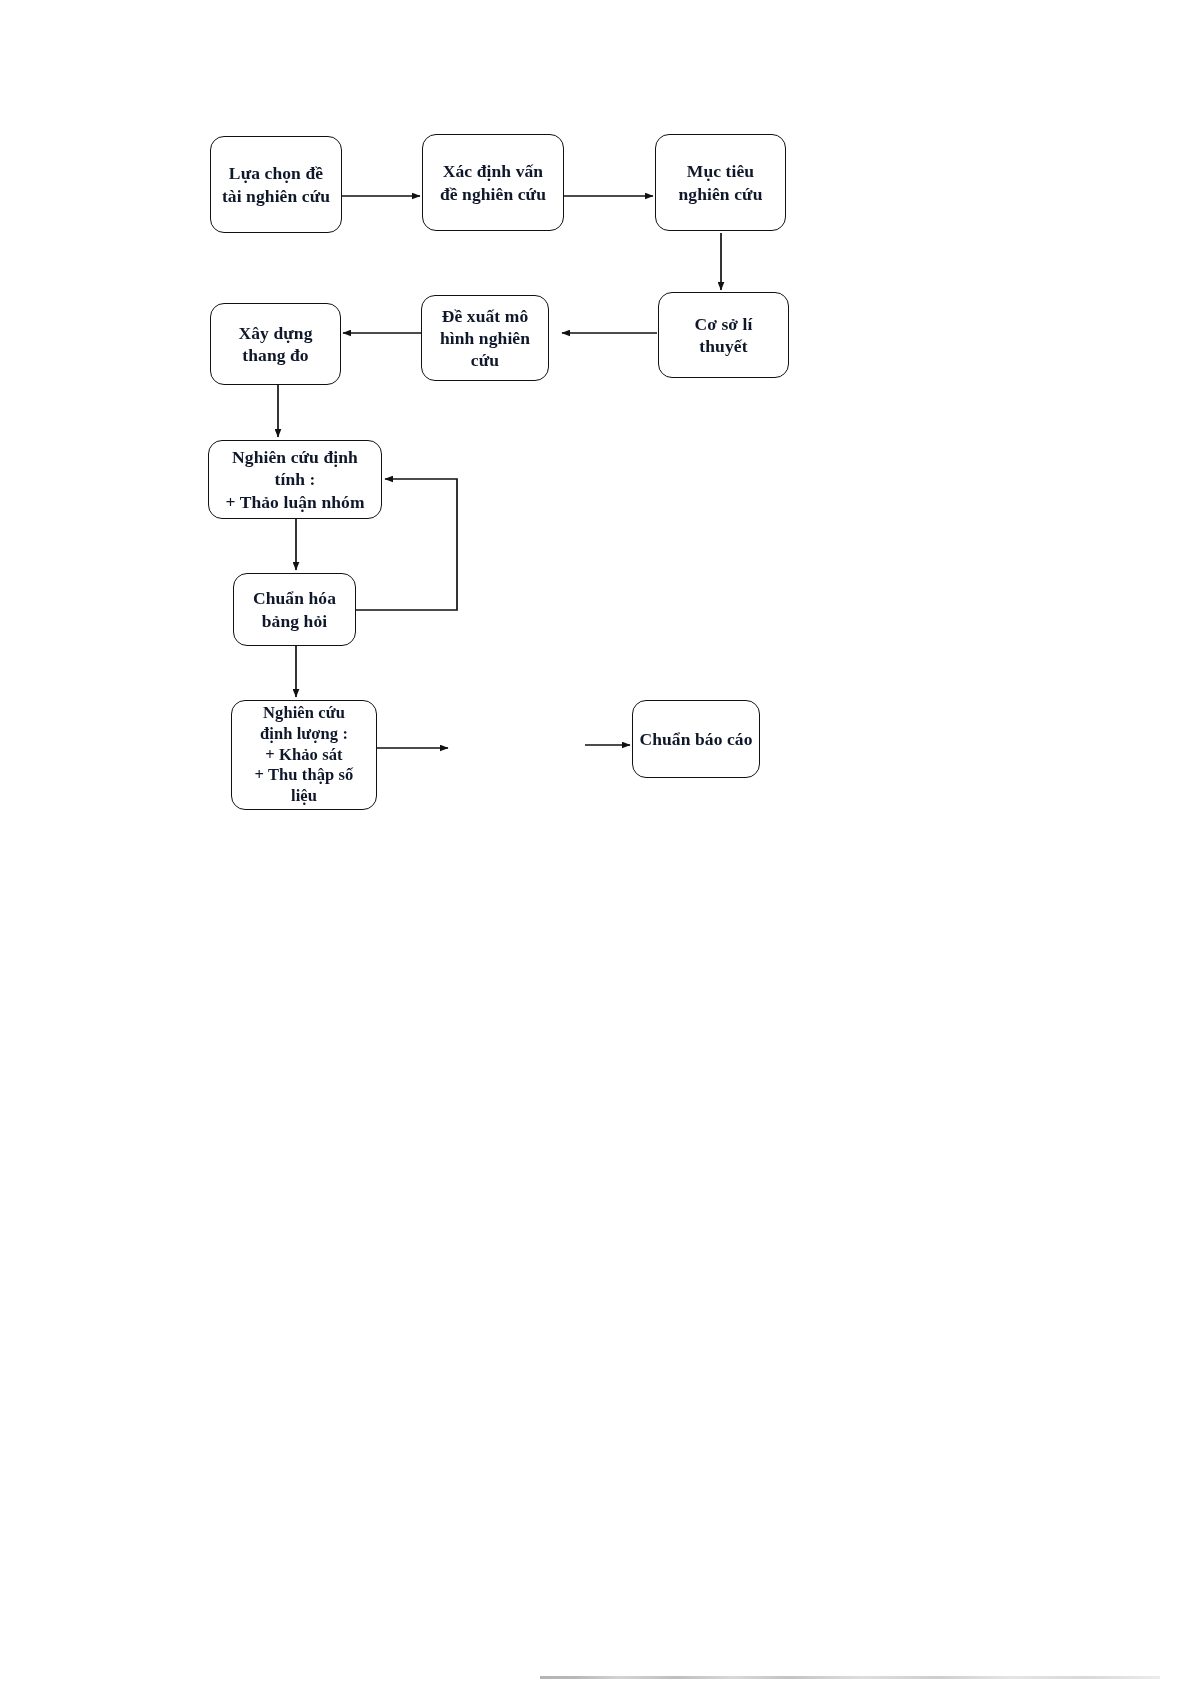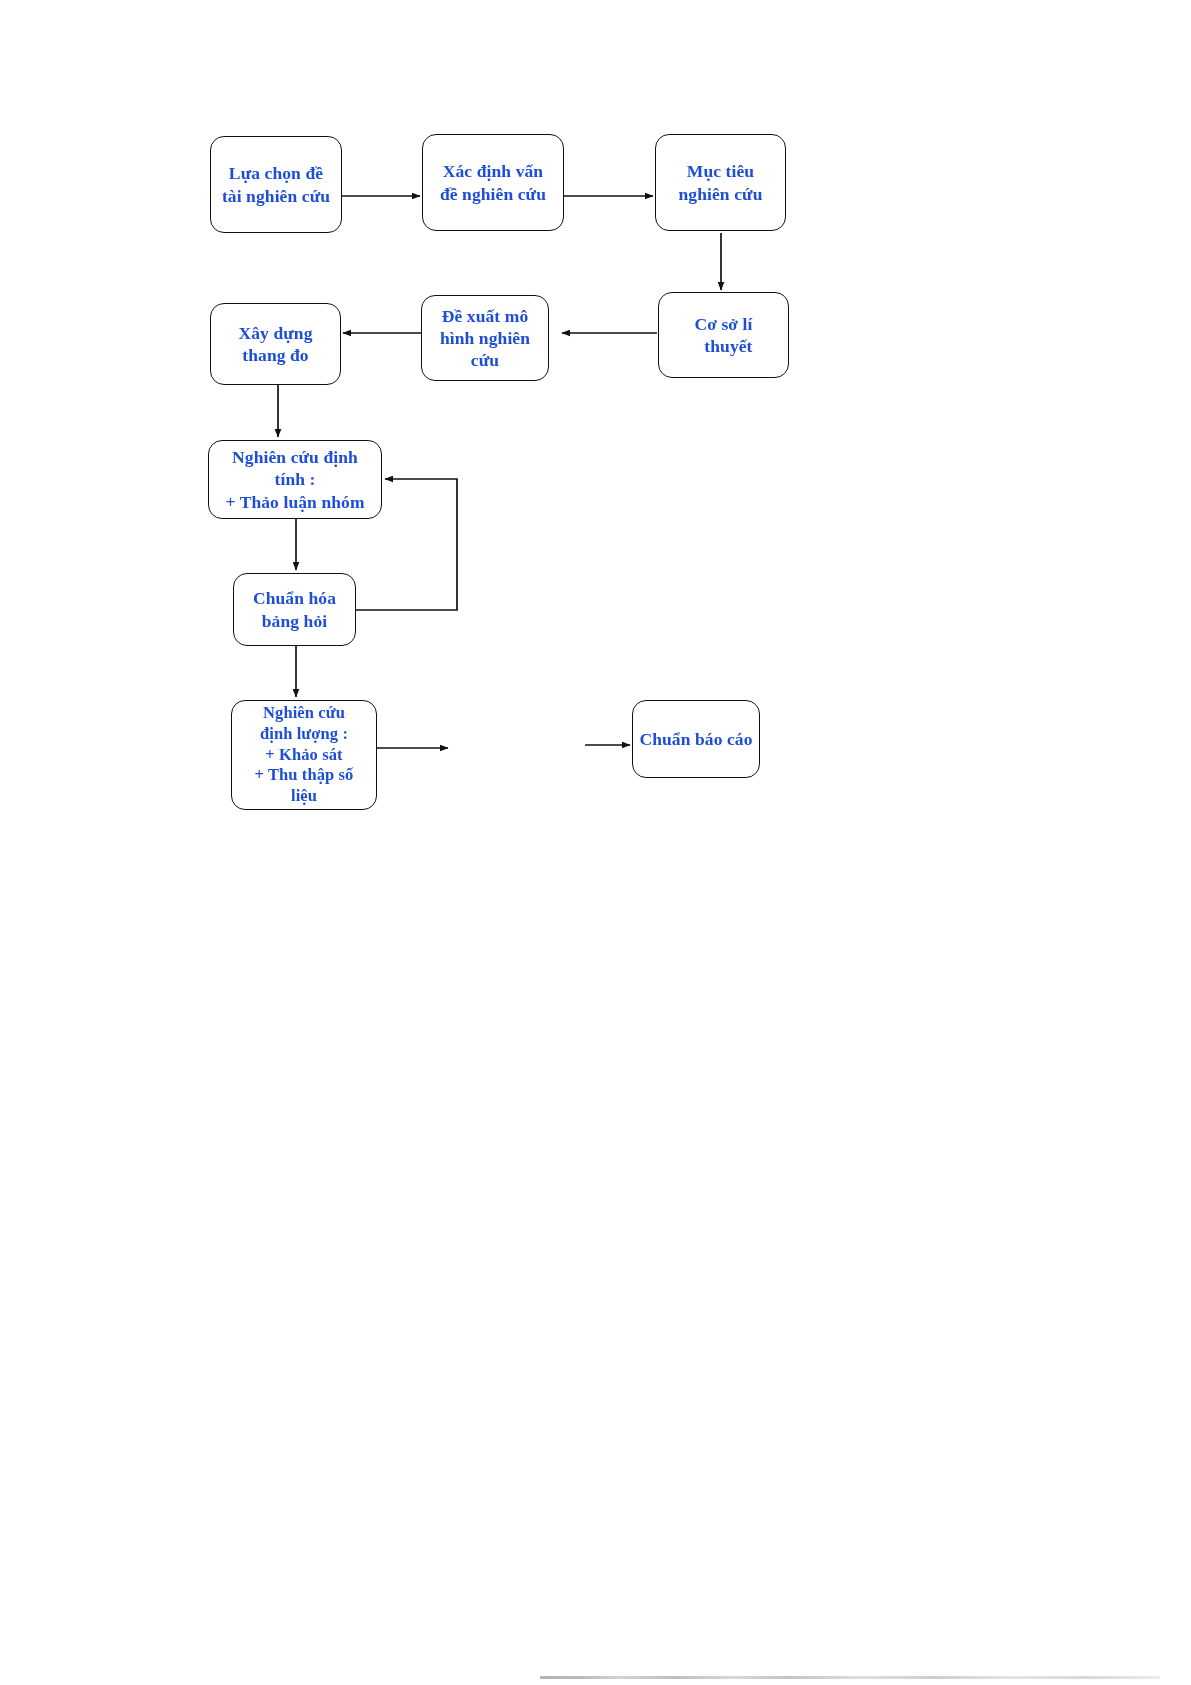--- a/index.html
+++ b/index.html
@@ -34,35 +34,35 @@
     background: #ffffff;
     display: flex;
     align-items: center;
     justify-content: center;
     text-align: center;
     font-family: "Liberation Serif", "DejaVu Serif", serif;
     font-weight: 700;
     font-size: 17.5px;
     line-height: 1.27;
     letter-spacing: 0.1px;
-    color: #1d4ed8;
+    color: #0f172a;
     padding: 3px 3px;
     z-index: 3;
   }
   .node .lbl {
     display: block;
     white-space: pre-line;
   }
 
   
   #n-topic      { left: 210px; top: 136px; width: 132px; height: 97px; }
   #n-problem    { left: 422px; top: 134px; width: 142px; height: 97px; }
   #n-objective  { left: 655px; top: 134px; width: 131px; height: 97px; }
 
-  #n-theory     { left: 658px; top: 292px; width: 131px; height: 86px; text-align: right; }
+  #n-theory     { left: 658px; top: 292px; width: 131px; height: 86px; }
   #n-model      { left: 421px; top: 295px; width: 128px; height: 86px; }
   #n-scale      { left: 210px; top: 303px; width: 131px; height: 82px; }
 
   #n-qualitative{ left: 208px; top: 440px; width: 174px; height: 79px; }
   #n-questionnaire { left: 233px; top: 573px; width: 123px; height: 73px; }
 
   #n-quantitative  { left: 231px; top: 700px; width: 146px; height: 110px;
                      font-size: 16.5px; }
   #n-analysis      { left: 450px; top: 700px; width: 135px; height: 78px;
                      font-size: 16.5px; }

